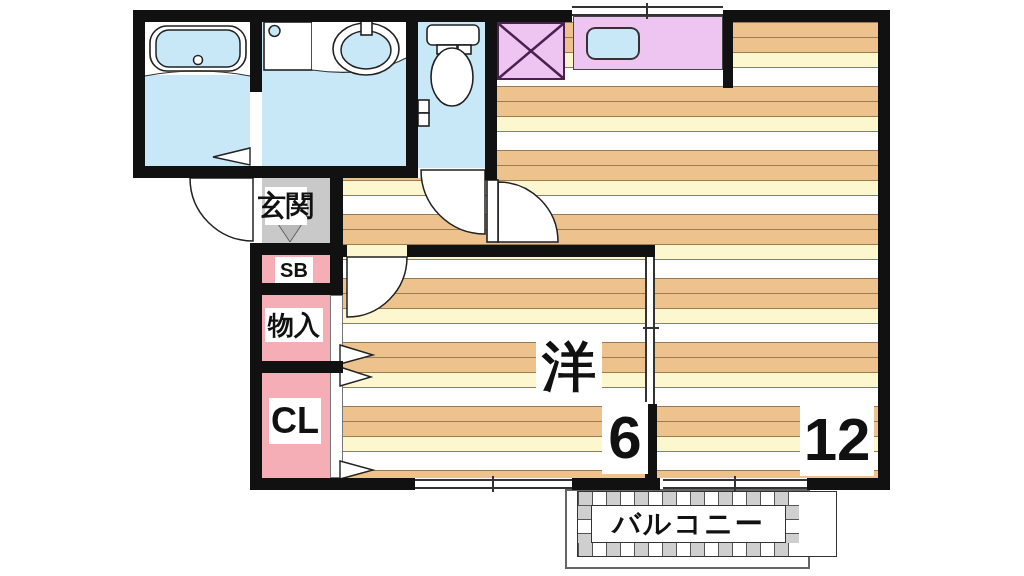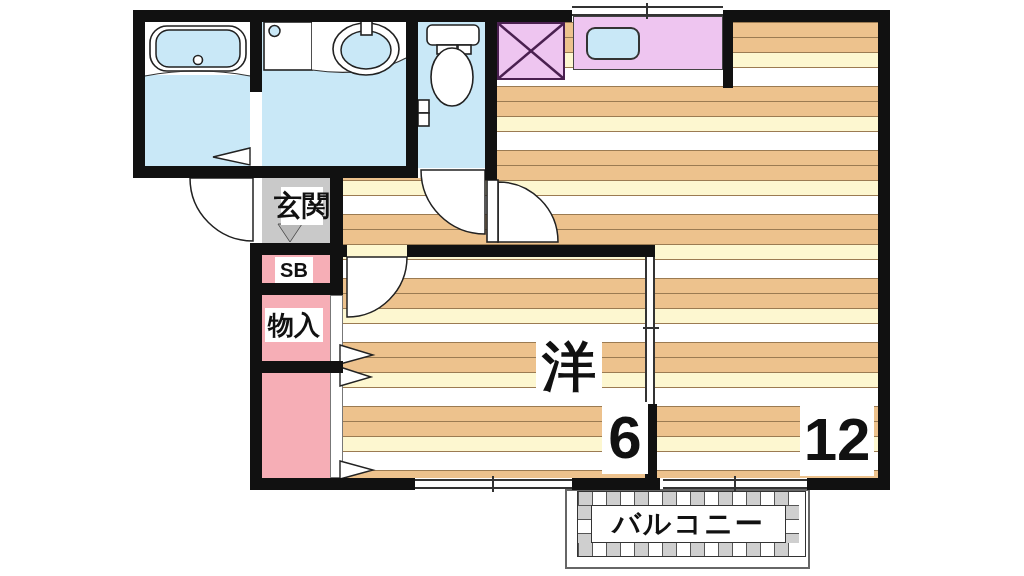--- a/index.html
+++ b/index.html
@@ -155,28 +155,29 @@
     <div class="tick" style="left:74px;top:-5px;width:2px;height:16px;"></div>
   </div>
   <div class="window" style="left:415px;top:479px;width:157px;height:10px;">
     <div class="tick" style="left:77px;top:-5px;width:2px;height:16px;"></div>
   </div>
   <div class="window" style="left:663px;top:479px;width:144px;height:10px;">
     <div class="tick" style="left:71px;top:-5px;width:2px;height:16px;"></div>
   </div>
 
   <div class="balc-outer" style="left:565px;top:489px;width:245px;height:80px;"></div>
-  <div class="balc-band" style="left:577px;top:491px;width:229px;height:66px;">
+  <div class="balc-band" style="left:577px;top:491px;width:260px;height:66px;">
     <div class="tiles-h" style="left:0;top:0;width:221px;height:13px;"></div>
     <div class="tiles-h" style="left:0;top:51px;width:221px;height:13px;"></div>
     <div class="tiles-v" style="left:0;top:13px;width:13px;height:38px;"></div>
     <div class="tiles-v" style="left:208px;top:13px;width:13px;height:38px;"></div>
     <div class="balc-inner" style="left:13px;top:13px;width:195px;height:38px;">バルコニー</div>
   </div>
 
-  <div class="label" style="left:265px;top:187px;width:42px;height:38px;font-size:28px;font-weight:600;margin-left:16px;">玄関</div>
+  <div class="label" style="left:265px;top:187px;width:42px;height:38px;font-size:28px;font-weight:600;">玄関</div>
   <div class="label" style="left:275px;top:257px;width:38px;height:26px;font-size:20px;">SB</div>
   <div class="label" style="left:265px;top:308px;width:58px;height:34px;font-size:26px;font-weight:600;">物入</div>
+  <div class="label" style="left:269px;top:398px;width:52px;height:46px;font-size:36px;">CL</div>
   <div class="label" style="left:536px;top:333px;width:66px;height:66px;font-size:54px;font-weight:600;">洋</div>
   <div class="label" style="left:602px;top:402px;width:46px;height:72px;font-size:60px;">6</div>
   <div class="label" style="left:800px;top:404px;width:74px;height:72px;font-size:60px;text-align:center;">12</div>
 
 </div>
 
 </body></html>

